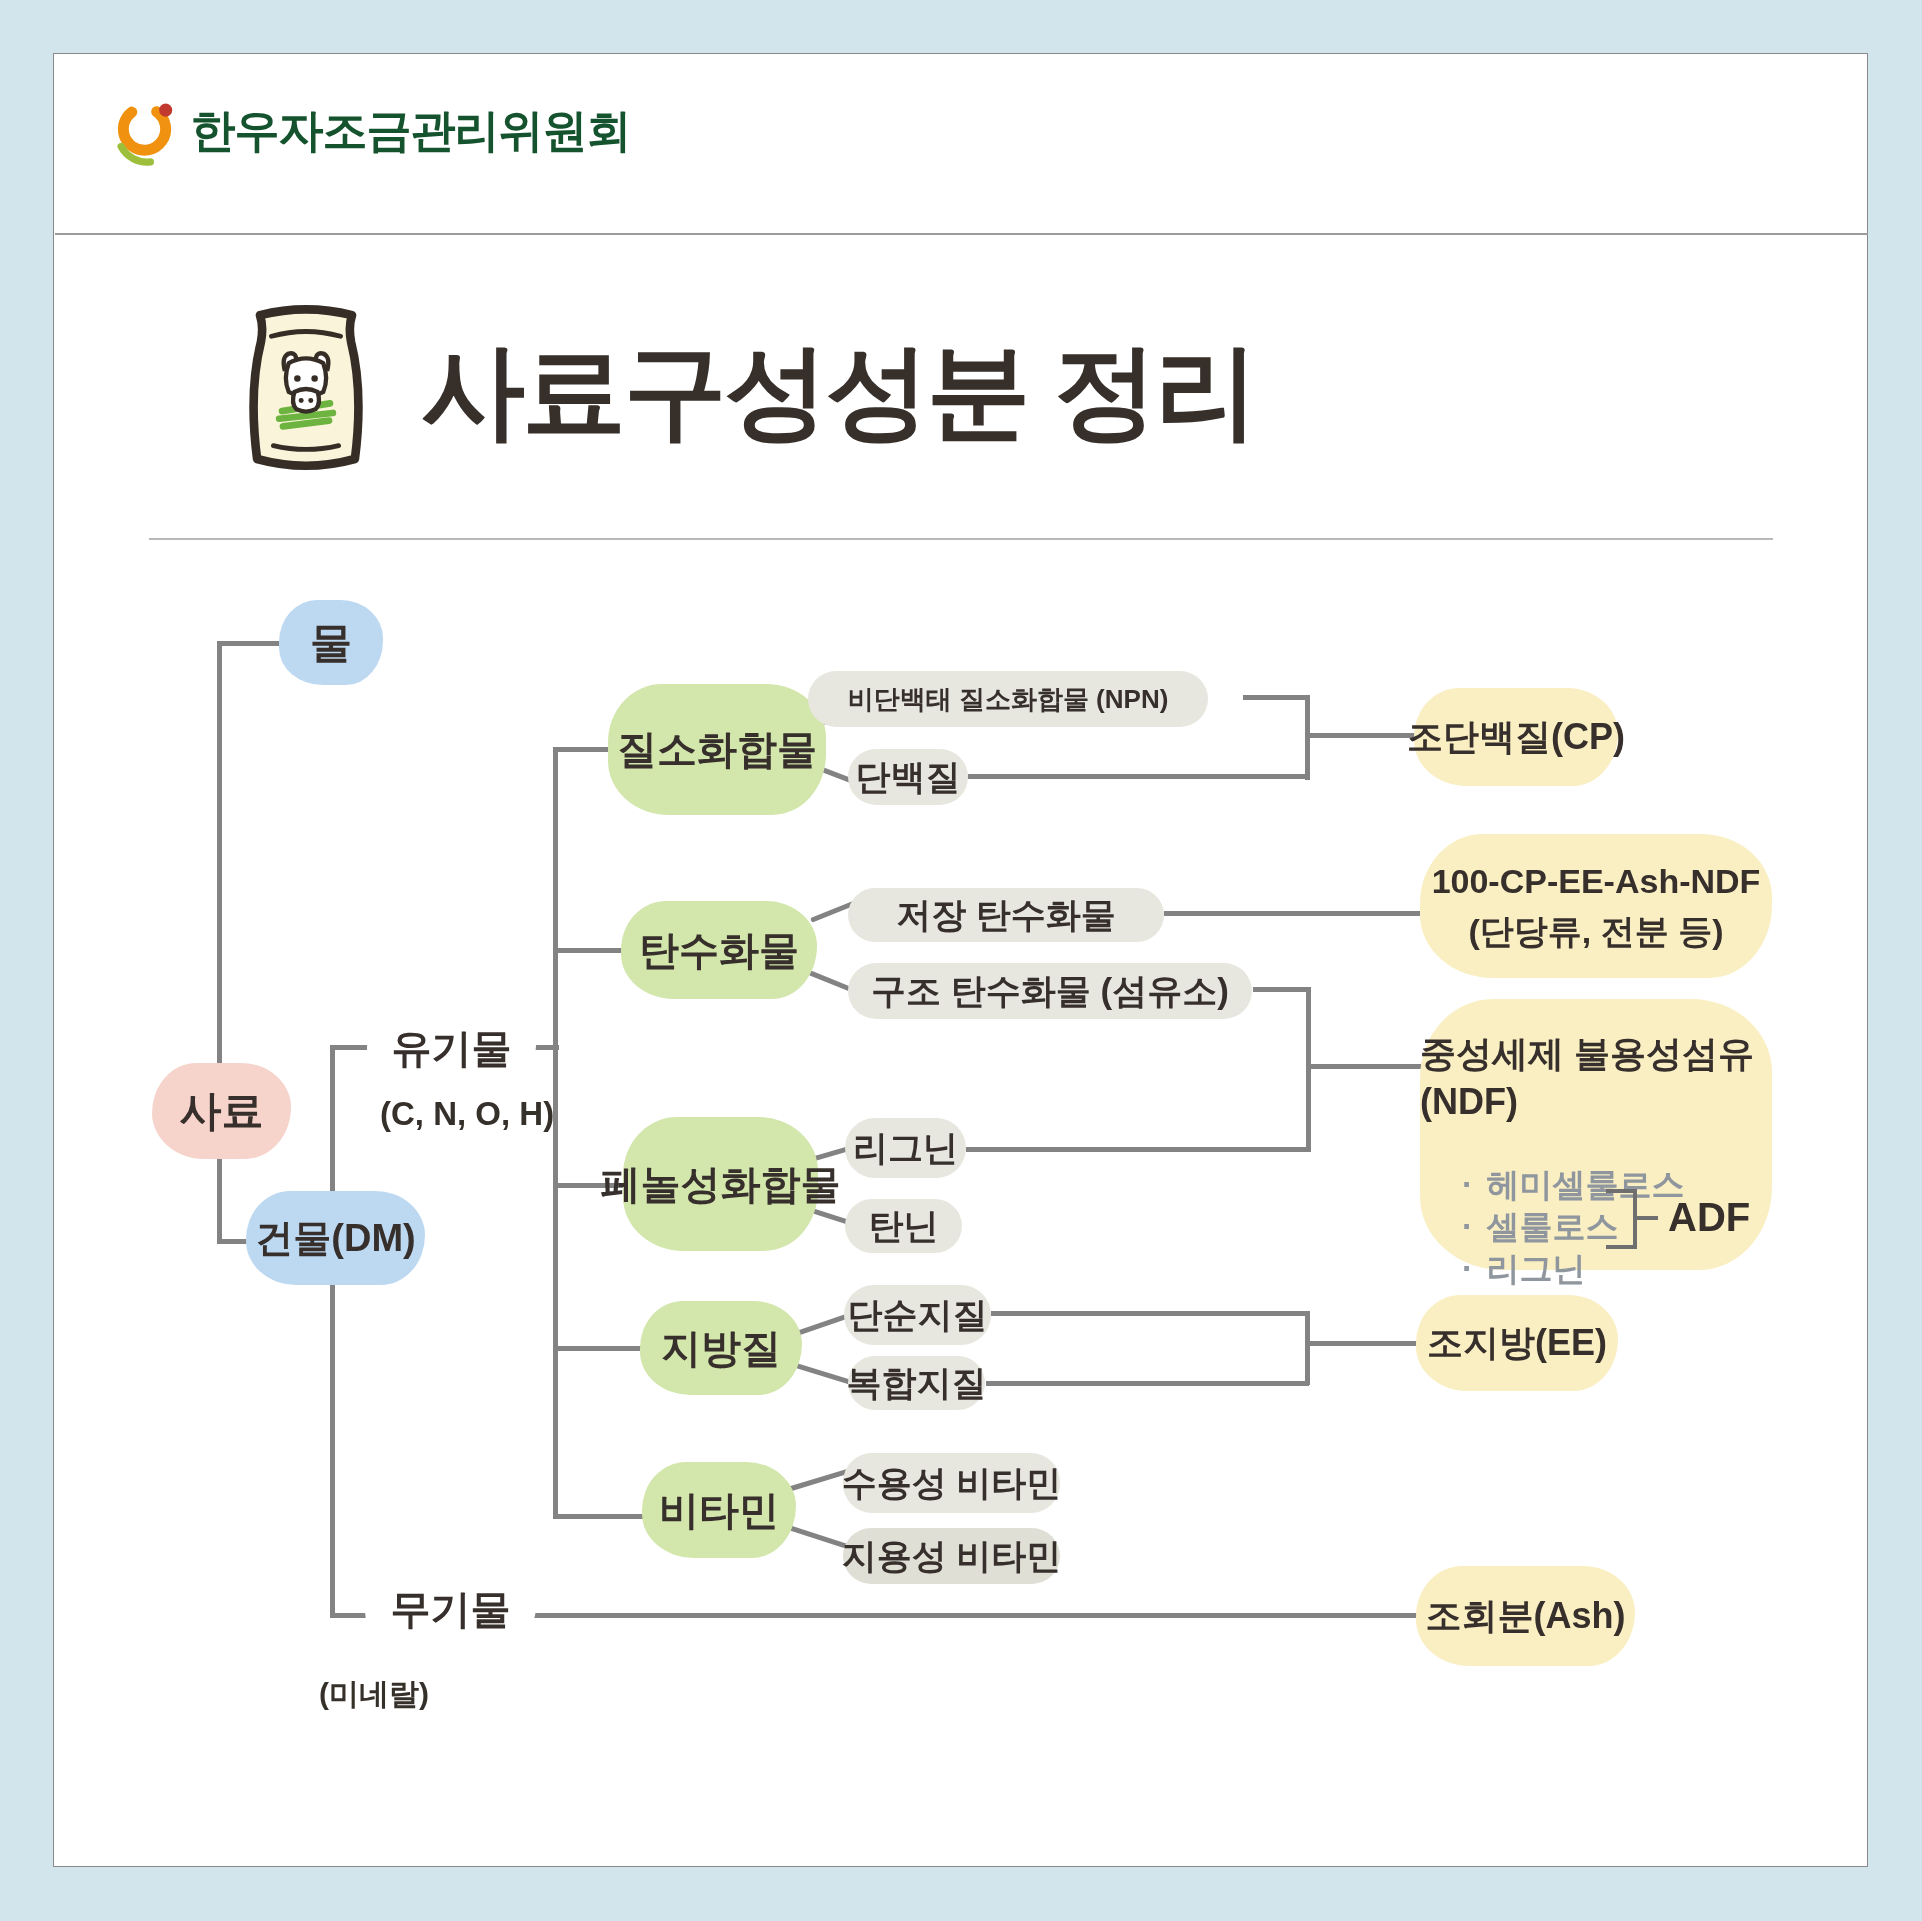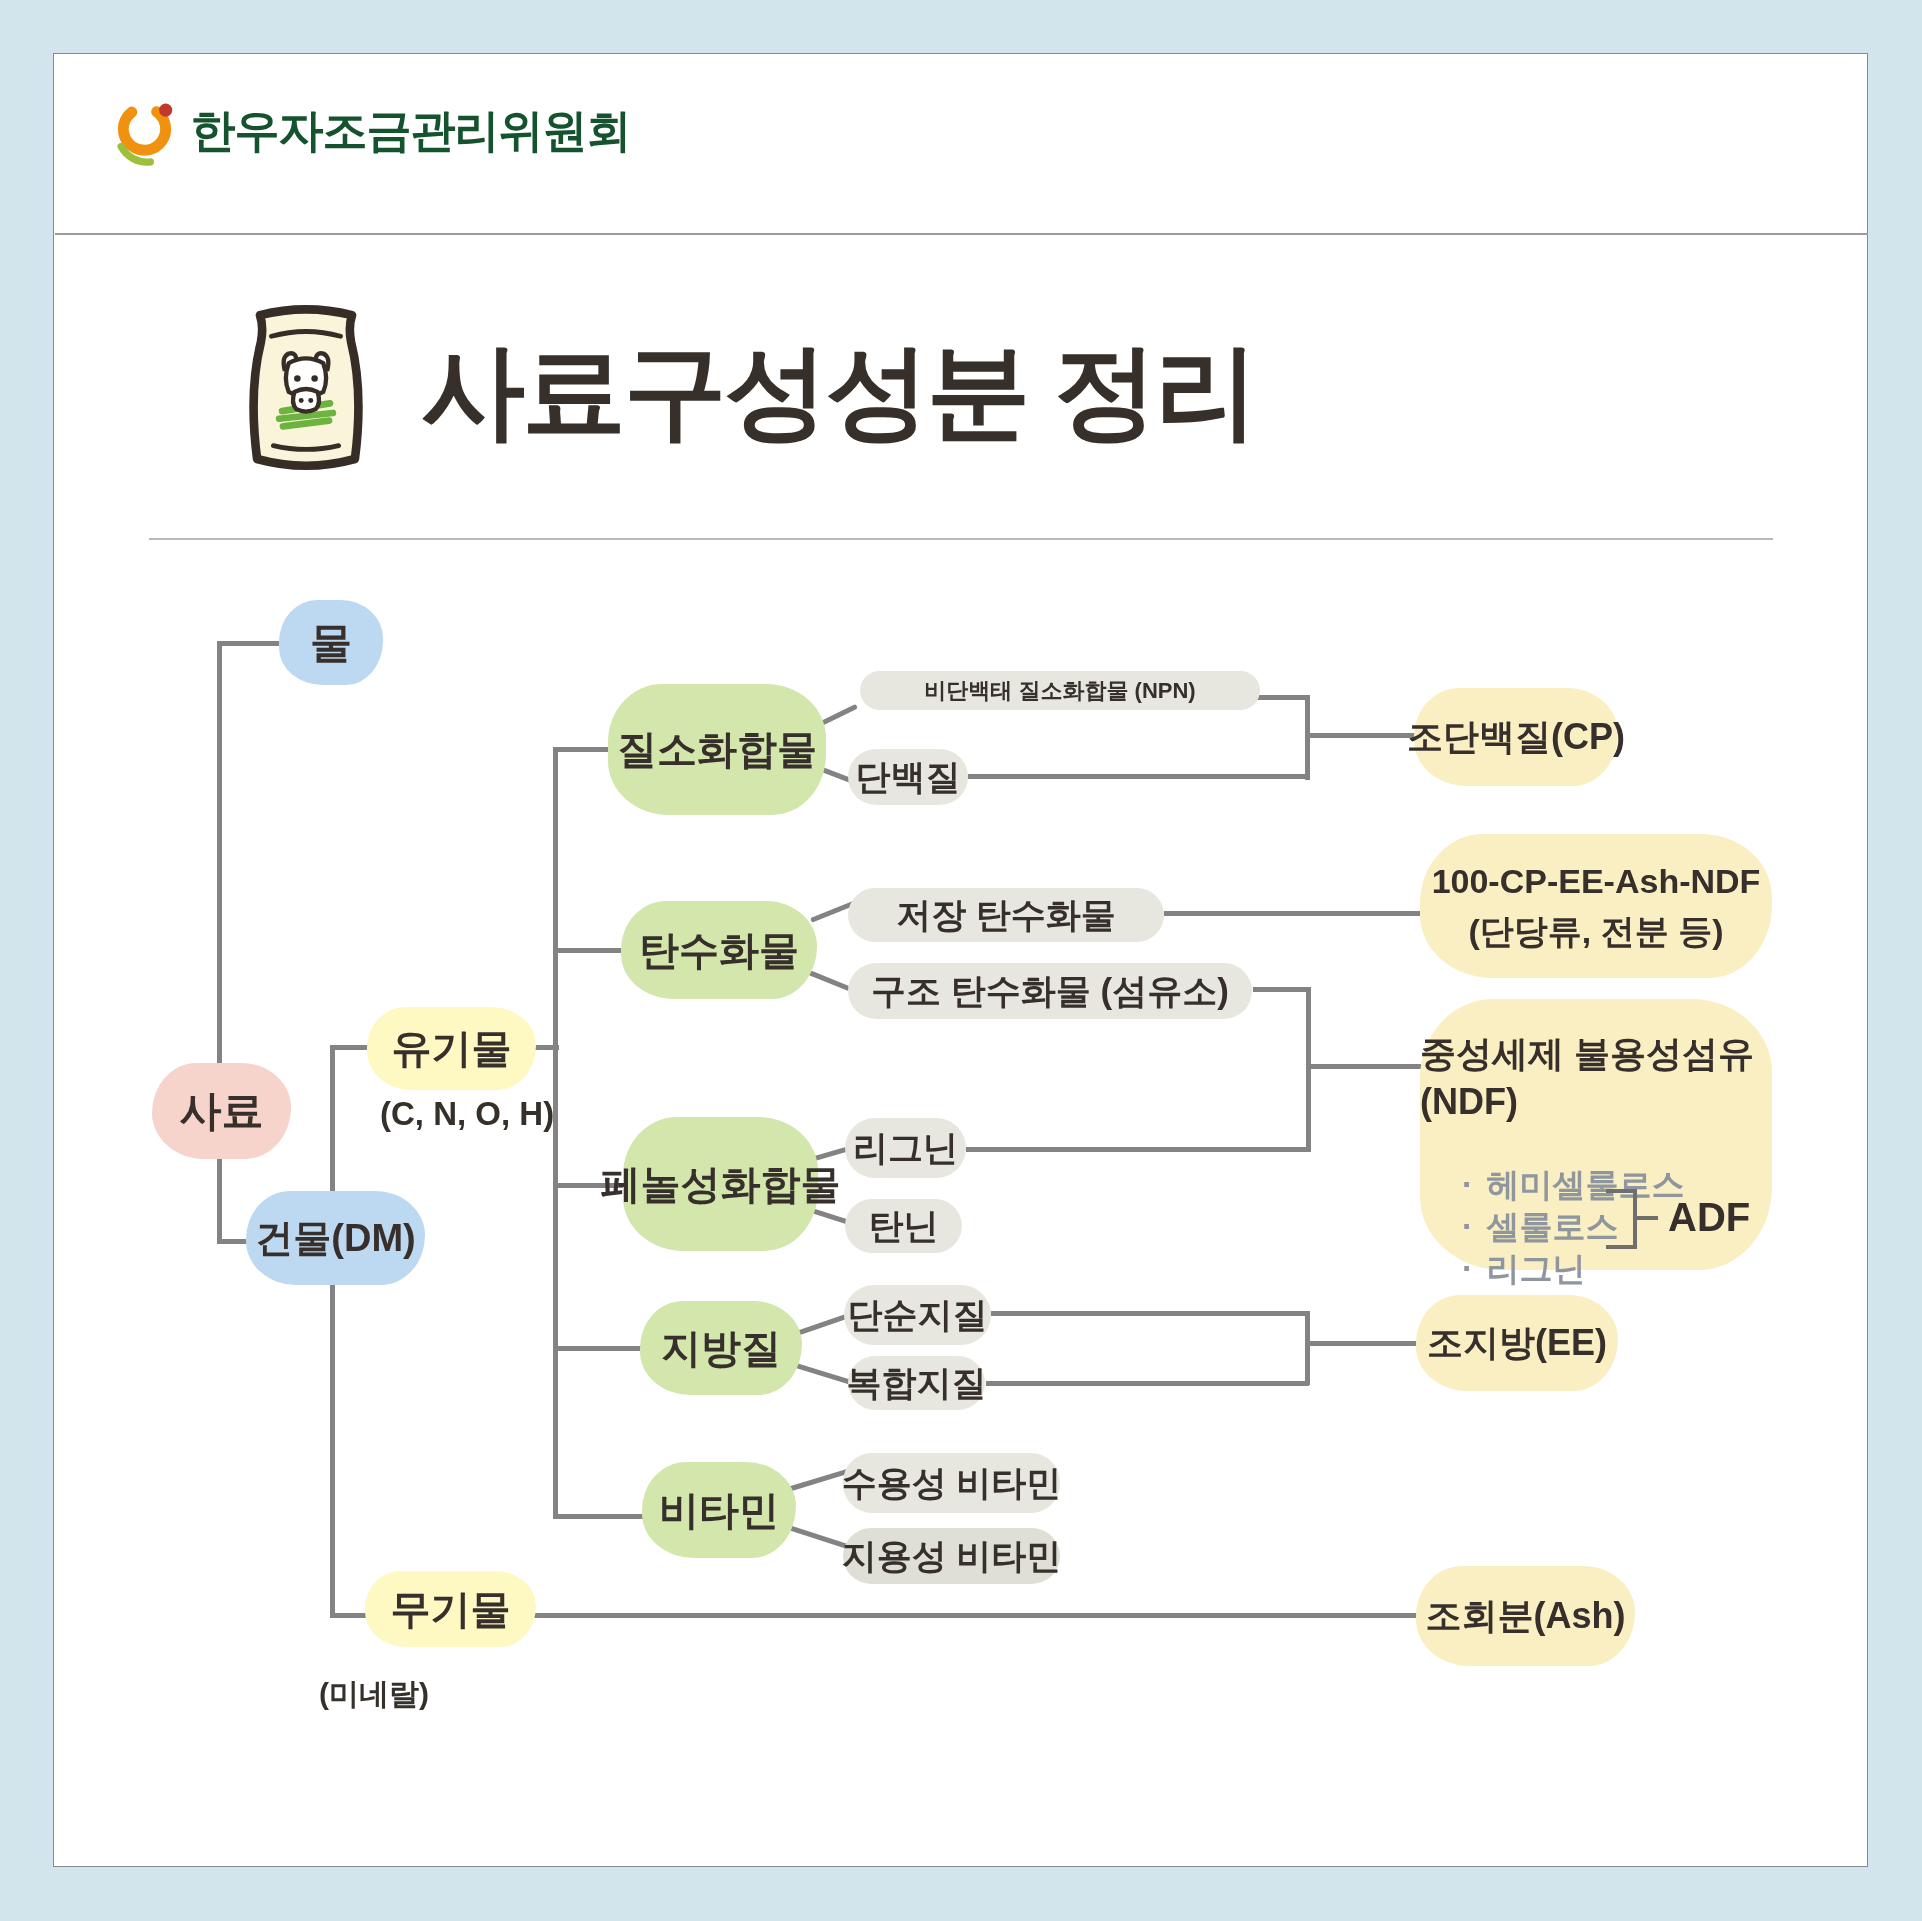--- a/index.html
+++ b/index.html
@@ -18,21 +18,21 @@
   
   .hline,.vline,.sline{position:absolute;background:#838383;z-index:1;}
   .hline{height:4.8px;}
   .vline{width:4.8px;}
   .sline{height:4.8px;transform-origin:left center;border-radius:2.9px;}
   
   .pill{position:absolute;display:flex;align-items:center;justify-content:center;text-align:center;
     font-weight:800;color:#362f2b;z-index:2;white-space:nowrap;}
   .c-pink{background:#f6d4cc;}
   .c-blue{background:#bdd8f1;}
-  .c-orange{background:#fef9c3;}
+  .c-orange{background:#ffffff;}
   .c-green{background:#d3e6ac;}
   .c-gray{background:#e7e7df;}
   .c-gray2{background:#dfdfd6;}
   .c-yellow{background:#faefc3;}
   .note{position:absolute;font-weight:700;color:#36302b;z-index:2;white-space:nowrap;}
   .blob{position:absolute;background:#faefc3;z-index:2;color:#362f2b;font-weight:800;}
   .ndf-bullet{display:flex;align-items:center;gap:13.4px;font-size:33px;font-weight:800;color:#8f969e;line-height:42px;}
   .ndf-dot{color:#8f969e;font-size:33px;}
   .adf-line{position:absolute;background:#6f6f6f;z-index:3;}
   .adf-text{position:absolute;font-size:40px;font-weight:800;color:#362f2b;z-index:3;}
@@ -121,21 +121,21 @@
 
   <div class="pill c-green" style="left:608px;top:684px;width:218px;height:131px;font-size:40px;border-radius:54px 60px 54px 61px/58px 54px 61px 54px;">질소화합물</div>
   <div class="pill c-green" style="left:621px;top:901px;width:196px;height:98px;font-size:40px;border-radius:46px 52px 46px 54px/50px 46px 54px 46px;">탄수화물</div>
   <div class="pill c-green" style="left:623px;top:1117px;width:195px;height:134px;font-size:40px;line-height:54px;border-radius:54px 60px 54px 61px/58px 54px 61px 54px;flex-direction:row;">
     <span>페놀성</span>
     <span>화합물</span>
   </div>
   <div class="pill c-green" style="left:640px;top:1301px;width:162px;height:94px;font-size:40px;border-radius:44px 50px 44px 52px/48px 44px 52px 44px;">지방질</div>
   <div class="pill c-green" style="left:642px;top:1462px;width:154px;height:96px;font-size:40px;border-radius:44px 50px 44px 52px/48px 44px 52px 44px;">비타민</div>
 
-  <div class="pill c-gray" style="left:860px;top:671px;width:400px;height:39px;font-size:22px;border-radius:28px;">비단백태 질소화합물 (NPN)</div>
+  <div class="pill c-gray" style="left:808px;top:671px;width:400px;height:56px;font-size:26px;border-radius:28px;">비단백태 질소화합물 (NPN)</div>
   <div class="pill c-gray" style="left:848px;top:749px;width:120px;height:56px;font-size:35px;border-radius:28px;">단백질</div>
   <div class="pill c-gray" style="left:848px;top:888px;width:316px;height:54px;font-size:35px;border-radius:27px;">저장 탄수화물</div>
   <div class="pill c-gray" style="left:848px;top:963px;width:404px;height:56px;font-size:35px;border-radius:28px;">구조 탄수화물 (섬유소)</div>
   <div class="pill c-gray" style="left:845px;top:1118px;width:121px;height:60px;font-size:35px;border-radius:30px;">리그닌</div>
   <div class="pill c-gray" style="left:845px;top:1199px;width:117px;height:54px;font-size:35px;border-radius:27px;">탄닌</div>
   <div class="pill c-gray" style="left:844px;top:1285px;width:147px;height:60px;font-size:35px;border-radius:30px;">단순지질</div>
   <div class="pill c-gray" style="left:848px;top:1356px;width:137px;height:54px;font-size:35px;border-radius:27px;">복합지질</div>
   <div class="pill c-gray" style="left:843px;top:1453px;width:217px;height:60px;font-size:35px;border-radius:29px;">수용성 비타민</div>
   <div class="pill c-gray2" style="left:843px;top:1528px;width:217px;height:56px;font-size:35px;border-radius:28px;">지용성 비타민</div>
 

